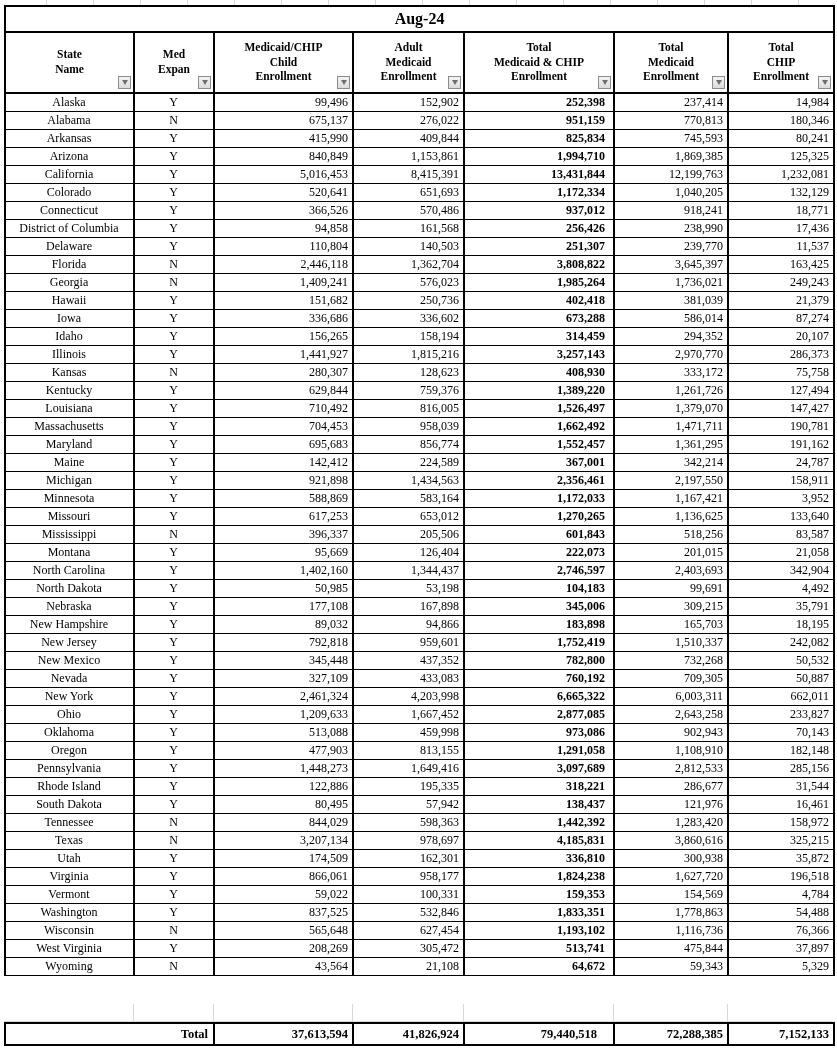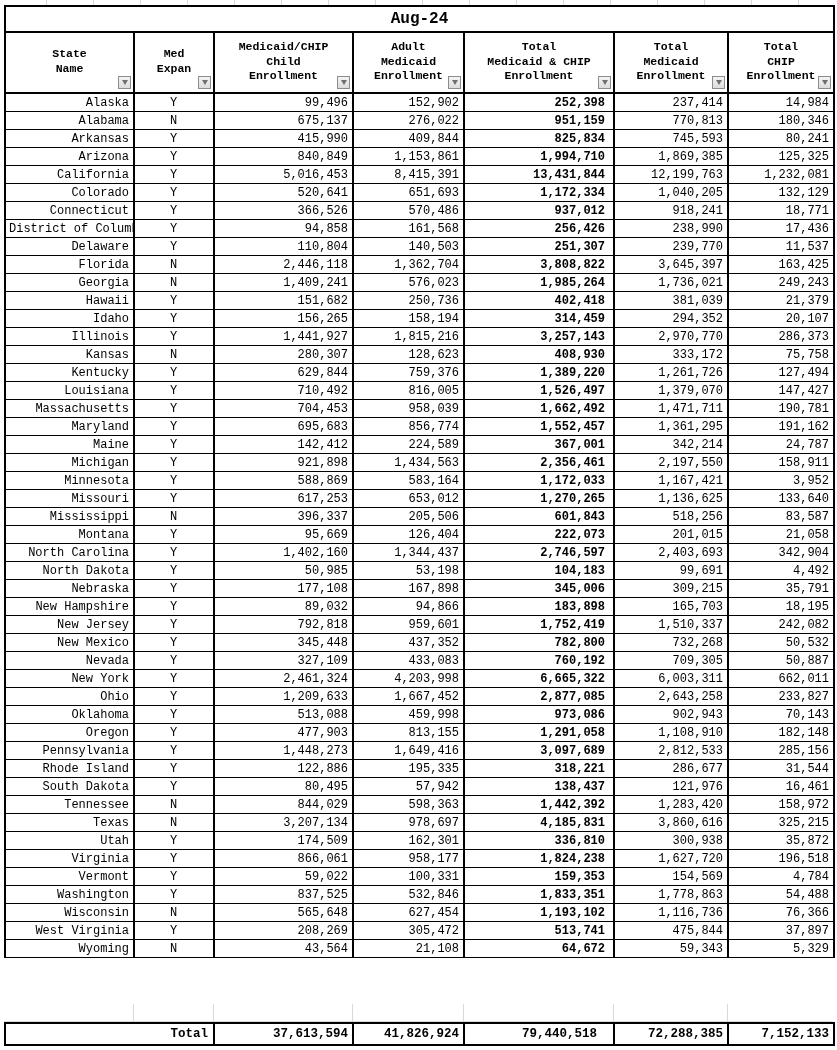--- a/index.html
+++ b/index.html
@@ -1,18 +1,18 @@
 <!DOCTYPE html>
 <html><head>
 <meta charset="utf-8">
 <style>
   html,body { margin:0; padding:0; background:#ffffff; }
   .sheet {
     position:relative; width:837px; height:1050px; background:#fff;
-    font-family:Liberation Mono, monospace; color:#000; overflow:hidden;
+    font-family:Liberation Serif, serif; color:#000; overflow:hidden;
   }
   .top-gridlines {
     position:absolute; left:0; top:0; width:837px; height:5px;
     background:repeating-linear-gradient(90deg, transparent 0 46px, #d9d9d9 46px 47px);
   }
   table { border-collapse:collapse; table-layout:fixed; background:#fff; }
   .main-table { position:absolute; left:4px; top:5px; width:829px; }
   .totals-table { position:absolute; left:4px; top:1022px; width:829px; }
 
   
@@ -37,21 +37,21 @@
     border-right:3.5px solid transparent; border-top:5px solid #6f6f6f;
   }
 
   
   td {
     border-top:1px solid #000; border-bottom:1px solid #000;
     border-left:2px solid #000; border-right:2px solid #000;
     height:17px; font-size:12px; padding:0 4px 0 3px; overflow:hidden;
     white-space:nowrap; background:#fff;
   }
-  td.state { text-align:right; }
+  td.state { text-align:center; }
   td.expan { text-align:center; }
   td.num   { text-align:right; }
   td.total-mc { font-weight:bold; padding-right:8px; }
 
   
   .totals-table td {
     border:2px solid #000; height:20px; font-weight:bold; font-size:12.5px;
   }
   .totals-table td.total-label { text-align:right; padding-right:5px; }
   .totals-table td.total-mc { padding-right:16px; }
@@ -247,20 +247,29 @@
         <tr>
           <td class="state">Hawaii</td>
           <td class="expan">Y</td>
           <td class="num">151,682</td>
           <td class="num">250,736</td>
           <td class="num total-mc">402,418</td>
           <td class="num">381,039</td>
           <td class="num">21,379</td>
         </tr>
         <tr>
+          <td class="state">Iowa</td>
+          <td class="expan">Y</td>
+          <td class="num">336,686</td>
+          <td class="num">336,602</td>
+          <td class="num total-mc">673,288</td>
+          <td class="num">586,014</td>
+          <td class="num">87,274</td>
+        </tr>
+        <tr>
           <td class="state">Idaho</td>
           <td class="expan">Y</td>
           <td class="num">156,265</td>
           <td class="num">158,194</td>
           <td class="num total-mc">314,459</td>
           <td class="num">294,352</td>
           <td class="num">20,107</td>
         </tr>
         <tr>
           <td class="state">Illinois</td>

